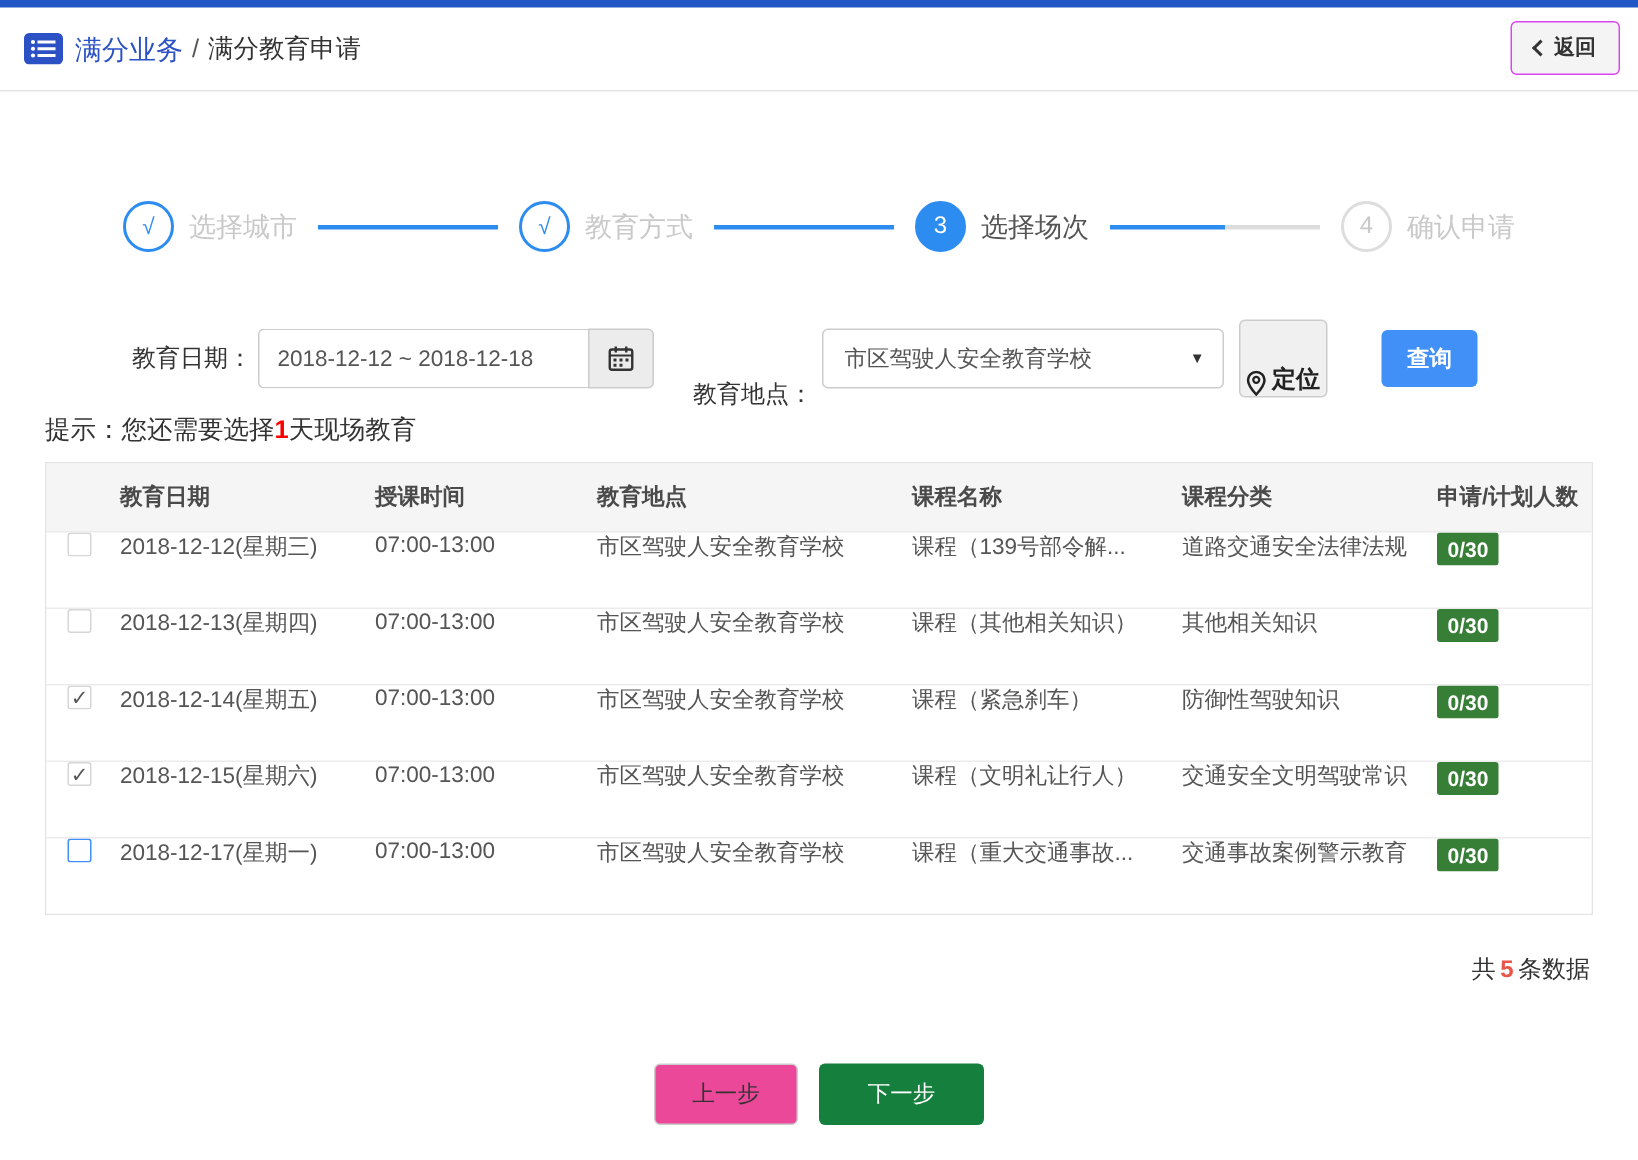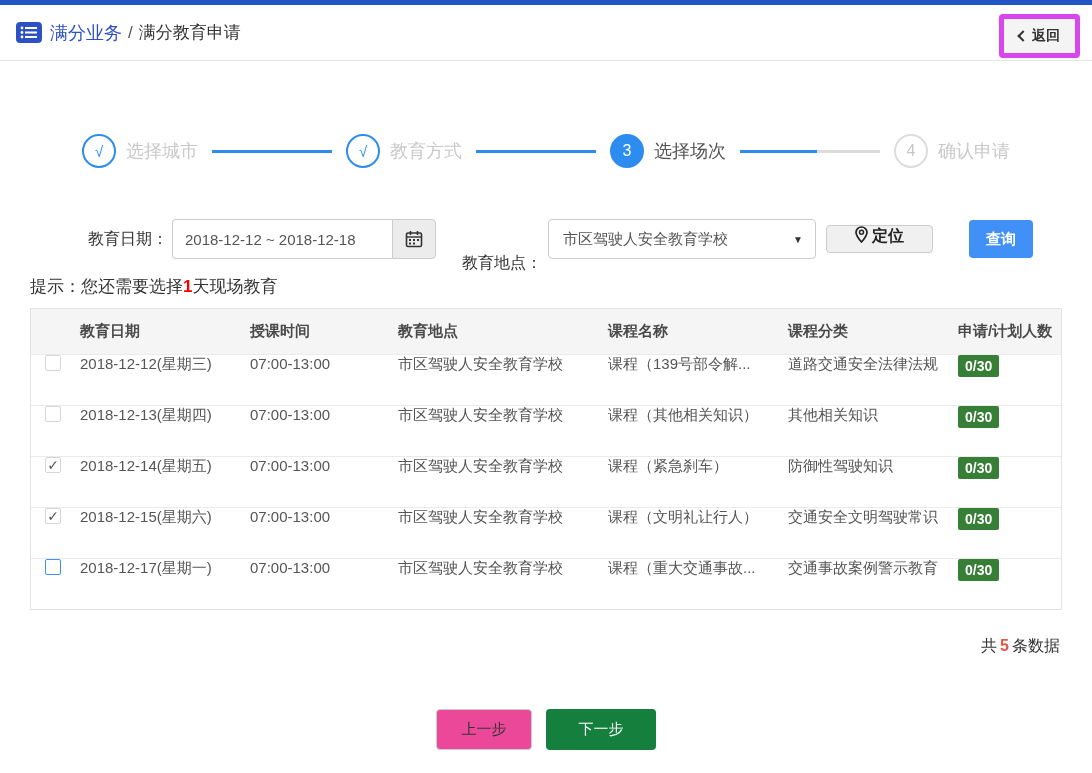--- a/index.html
+++ b/index.html
@@ -6,21 +6,21 @@
   html, body { width: 1092px; background: #fff; font-family: "Liberation Sans", "DejaVu Sans", sans-serif; color: #333; }
   .page { width: 1092px; height: 773px; position: relative; overflow: hidden; background: #fff; }
 
   
   .topbar { height: 5px; background: #2256c6; width: 100%; }
   .header { height: 56px; display: flex; align-items: center; padding: 0 14px 0 16px; border-bottom: 1px solid #e5e5e5; position: relative; }
   .crumb-icon { width: 26px; height: 21px; margin-right: 8px; flex: 0 0 auto; }
   .crumb-section { color: #2b51c5; font-size: 18px; }
   .crumb-sep { color: #555; font-size: 17px; margin: 0 6px; }
   .crumb-page { color: #333; font-size: 17px; }
-  .back-btn { position: absolute; right: 12px; top: 9px; background: #f4f4f4; border: 5px solid #d946ef; border-radius: 4px; padding: 8px 15px; font-size: 14px; font-weight: bold; color: #333; cursor: pointer; display: flex; align-items: center; font-family: inherit; }
+  .back-btn { position: absolute; right: 12px; top: 9px; background: #f4f4f4; border: 1px solid #d946ef; border-radius: 4px; padding: 8px 15px; font-size: 14px; font-weight: bold; color: #333; cursor: pointer; display: flex; align-items: center; font-family: inherit; }
   .chev-left { display: inline-block; width: 8px; height: 8px; border-left: 2px solid #333; border-bottom: 2px solid #333; transform: rotate(45deg); margin-right: 5px; }
 
   
   .steps { display: flex; align-items: center; justify-content: center; margin-top: 60px; height: 60px; }
   .step { display: flex; align-items: center; }
   .step-circle { width: 34px; height: 34px; border-radius: 50%; display: flex; align-items: center; justify-content: center; font-size: 16px; flex: 0 0 auto; }
   .step[data-state="done"] .step-circle { border: 2px solid #2d8cf0; color: #2d8cf0; background: #fff; font-size: 15px; }
   .step[data-state="active"] .step-circle { background: #2d8cf0; color: #fff; border: 2px solid #2d8cf0; }
   .step[data-state="pending"] .step-circle { border: 2px solid #ddd; color: #c8c8c8; background: #fff; }
   .step-label { margin-left: 10px; font-size: 18px; }
@@ -32,21 +32,21 @@
 
   
   .filters { display: flex; align-items: center; margin: 38px 0 0 88px; height: 40px; }
   .f-label { font-size: 16px; color: #333; }
   .date-group { display: flex; align-items: stretch; height: 40px; margin-left: 4px; }
   .date-input { width: 220px; height: 40px; border: 1px solid #ccc; border-right: none; border-radius: 4px 0 0 4px; padding: 0 12px; font-size: 15px; color: #555; outline: none; font-family: inherit; }
   .cal-btn { width: 44px; height: 40px; background: #ececec; border: 1px solid #ccc; border-radius: 0 4px 4px 0; display: flex; align-items: center; justify-content: center; cursor: pointer; }
   .loc-label { margin-left: 26px; margin-top: 48px; }
   .select-box { width: 268px; height: 40px; border: 1px solid #ccc; border-radius: 4px; margin-left: 6px; display: flex; align-items: center; justify-content: space-between; padding: 0 12px 0 14px; font-size: 15px; color: #555; cursor: pointer; background: #fff; }
   .caret-down { font-size: 10px; color: #333; }
-  .locate-btn { margin-left: 10px; height: 28px; background: #f0f0f0; border: 1px solid #ccc; border-radius: 4px; padding: 0 28px; font-size: 16px; font-weight: bold; color: #222; cursor: pointer; display: flex; align-items: flex-start; gap: 4px; font-family: inherit; }
+  .locate-btn { margin-left: 10px; height: 52px; background: #f0f0f0; border: 1px solid #ccc; border-radius: 4px; padding: 0 4px; font-size: 16px; font-weight: bold; color: #222; cursor: pointer; display: flex; align-items: flex-end; gap: 4px; font-family: inherit; }
   .search-btn { margin-left: 36px; height: 38px; width: 64px; background: #4090f7; color: #fff; border: none; border-radius: 4px; font-size: 15px; font-weight: bold; cursor: pointer; font-family: Liberation Sans, sans-serif; }
 
   
   .notice { margin: 16px 0 10px 30px; font-size: 17px; color: #333; }
   .notice .hl { color: #ff0000; font-weight: bold; }
 
   
   .grid { margin: 0 30px; border: 1px solid #e3e3e3; width: 1032px; }
   .grid-row { display: flex; align-items: flex-start; height: 51px; border-top: 1px solid #ebebeb; background: #fff; }
   .grid-head { display: flex; align-items: center; height: 45px; background: #f5f5f5; border-top: none; }

